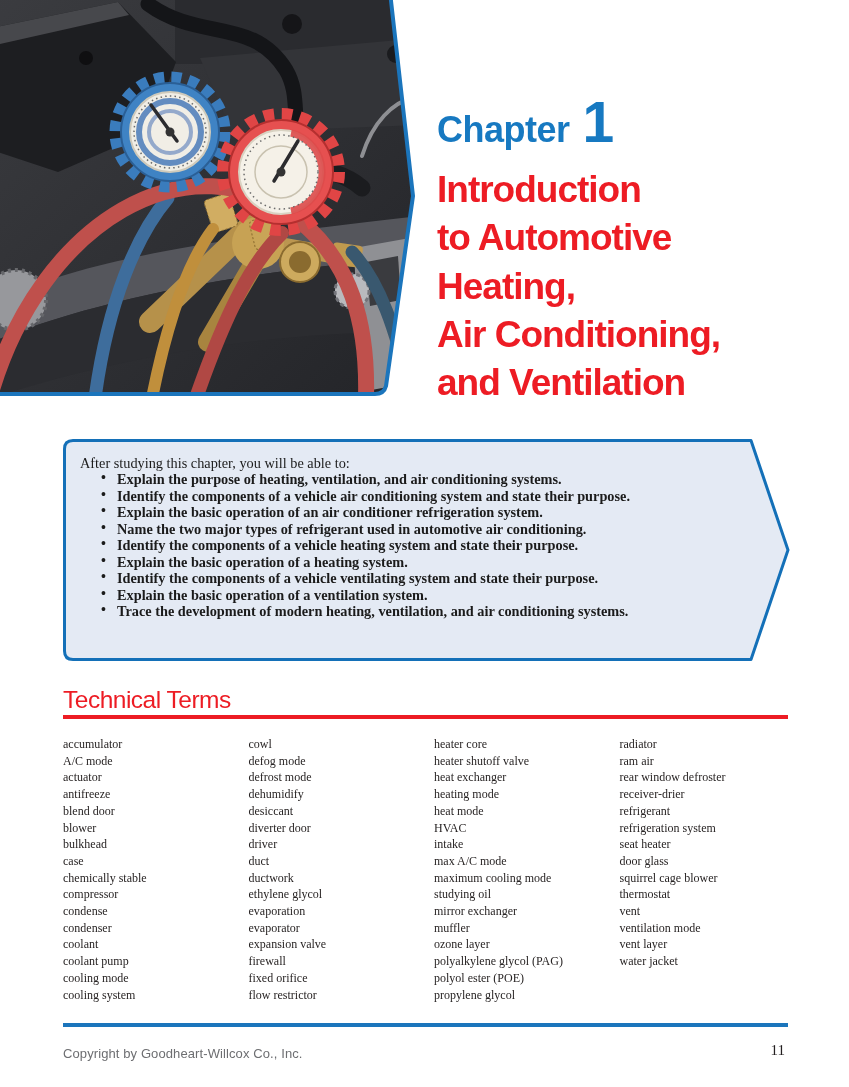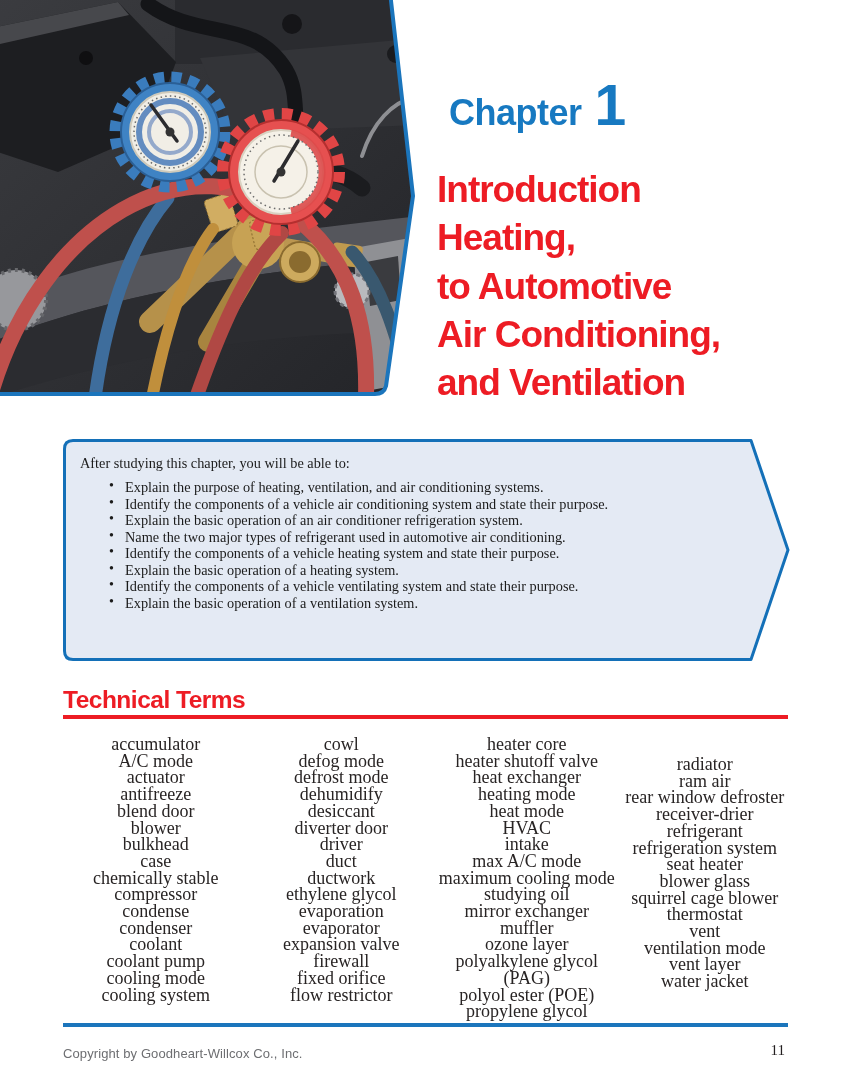--- a/index.html
+++ b/index.html
@@ -21,74 +21,73 @@
     color: var(--ink);
     overflow: hidden;
   }
 
   
   .photo-wrap { position: absolute; left: 0; top: 0; width: 416px; height: 398px; }
   .photo-wrap svg { display: block; }
 
   
   .chapter-row {
-    position: absolute; left: 437px; top: 72px;
+    position: absolute; left: 437px; top: 89px;
     display: flex; align-items: baseline; gap: 13px;
     color: var(--chapter-blue);
     font-family: "Liberation Sans", sans-serif;
     font-weight: bold;
-    margin-left: 12px;
   }
   .chapter-label { font-size: 36px; line-height: 42px; letter-spacing: -0.5px; }
   .chapter-number { font-size: 57px; letter-spacing: -2px; }
 
   .chapter-title {
     position: absolute; left: 437px; top: 166px; width: 400px;
     font-family: "Liberation Sans", sans-serif;
     font-weight: bold;
     color: var(--red);
     font-size: 37px; line-height: 48.3px; letter-spacing: -1px;
   }
 
   
   .objectives { position: absolute; left: 63px; top: 439px; width: 727px; height: 270px; }
   .objectives svg { position: absolute; left: 0; top: 0; }
   .objectives-content {
     position: absolute; left: 17px; top: 16px; width: 648px;
     font-size: 14.3px; line-height: 16.45px; color: #1b1b1b;
   }
   .objectives-intro { margin: 0 0 0 0; }
-  .objectives-list { margin: 8px; padding: 0; list-style: none; }
+  .objectives-list { margin: 0; padding: 0; list-style: none; font-weight: bold; }
   .objectives-list li { position: relative; padding-left: 37px; }
   .objectives-list li::before {
     content: "\2022";
     position: absolute; left: 21px; top: -1px;
     font-size: 14px;
   }
 
   
   .tt-heading {
     position: absolute; left: 63px; top: 687px;
     font-family: "Liberation Sans", sans-serif;
-    font-weight: bold; color: var(--red);
+    font-weight: normal; color: var(--red);
     font-size: 24.5px; line-height: 26px; letter-spacing: -0.5px;
   }
   .tt-rule {
     position: absolute; left: 63px; top: 715px;
     width: 725px; height: 3.5px; background: var(--red);
   }
   .terms {
     position: absolute; left: 63px; top: 736px; width: 727px;
     display: flex;
   }
   .term-col {
     width: 185.5px; flex: 0 0 185.5px;
-    font-size: 18px; line-height: 16.7px; color: #282424; text-align: center;
-  }
-  .term-col:last-child { flex: 1 1 auto; width: auto; margin-top: 20px; }
+    font-size: 12px; line-height: 16.7px; color: #282424;
+  }
+  .term-col:last-child { flex: 1 1 auto; width: auto; }
 
   
   .footer-bar {
     position: absolute; left: 63px; top: 1023px;
     width: 725px; height: 4px; background: var(--blue);
   }
   .copyright {
     position: absolute; left: 63px; top: 1046px;
     font-family: "Liberation Sans", sans-serif;
     font-size: 13px; color: var(--gray); letter-spacing: 0.1px;
@@ -184,41 +183,42 @@
     </svg>
   </div>
 
   <div class="chapter-row">
     <span class="chapter-label">Chapter</span>
     <span class="chapter-number">1</span>
   </div>
 
   <div class="chapter-title">
       <div>Introduction</div>
+      <div>to Automotive</div>
       <div>Heating,</div>
-      <div>to Automotive</div>
       <div>Air Conditioning,</div>
       <div>and Ventilation</div>
     </div>
 
   <div class="objectives">
     <svg width="727" height="222" viewBox="0 0 727 222" aria-hidden="true">
       <path d="M10 1.5 L688 1.5 L725 111 L688 220.5 L10 220.5 Q1.5 220.5 1.5 212 L1.5 10 Q1.5 1.5 10 1.5 Z" fill="#e4eaf4" stroke="#1470b8" stroke-width="3" stroke-linejoin="round"></path>
     </svg>
     <div class="objectives-content">
       <p class="objectives-intro">After studying this chapter, you will be able to:</p>
       <ul class="objectives-list">
           <li>Explain the purpose of heating, ventilation, and air conditioning systems.</li>
           <li>Identify the components of a vehicle air conditioning system and state their purpose.</li>
           <li>Explain the basic operation of an air conditioner refrigeration system.</li>
           <li>Name the two major types of refrigerant used in automotive air conditioning.</li>
           <li>Identify the components of a vehicle heating system and state their purpose.</li>
           <li>Explain the basic operation of a heating system.</li>
           <li>Identify the components of a vehicle ventilating system and state their purpose.</li>
           <li>Explain the basic operation of a ventilation system.</li>
+          <li>Trace the development of modern heating, ventilation, and air conditioning systems.</li>
         </ul>
     </div>
   </div>
 
   <div class="tt-heading">Technical Terms</div>
   <div class="tt-rule"></div>
 
   <div class="terms">
     <div class="term-col">
         <div>accumulator</div>
@@ -275,21 +275,21 @@
         <div>propylene glycol</div>
       </div>
     <div class="term-col">
         <div>radiator</div>
         <div>ram air</div>
         <div>rear window defroster</div>
         <div>receiver-drier</div>
         <div>refrigerant</div>
         <div>refrigeration system</div>
         <div>seat heater</div>
-        <div>blower glass</div>
+        <div>door glass</div>
         <div>squirrel cage blower</div>
         <div>thermostat</div>
         <div>vent</div>
         <div>ventilation mode</div>
         <div>vent layer</div>
         <div>water jacket</div>
       </div>
   </div>
 
   <div class="footer-bar"></div>

